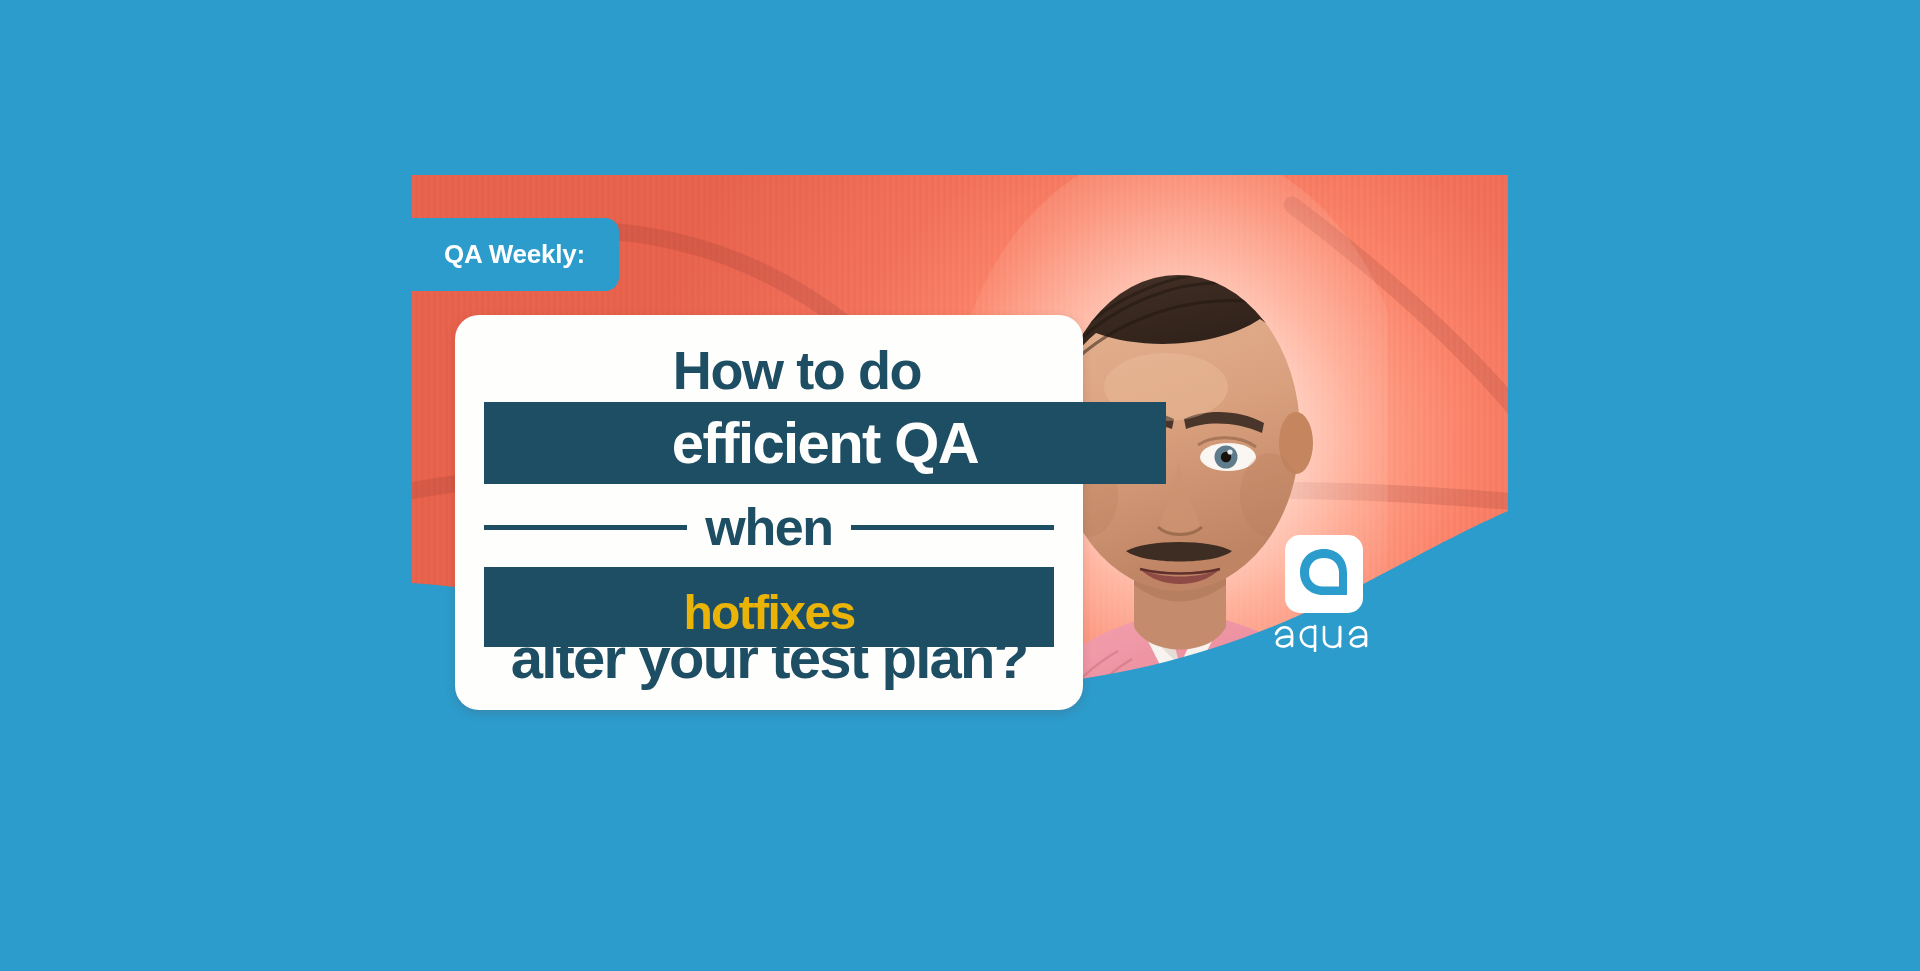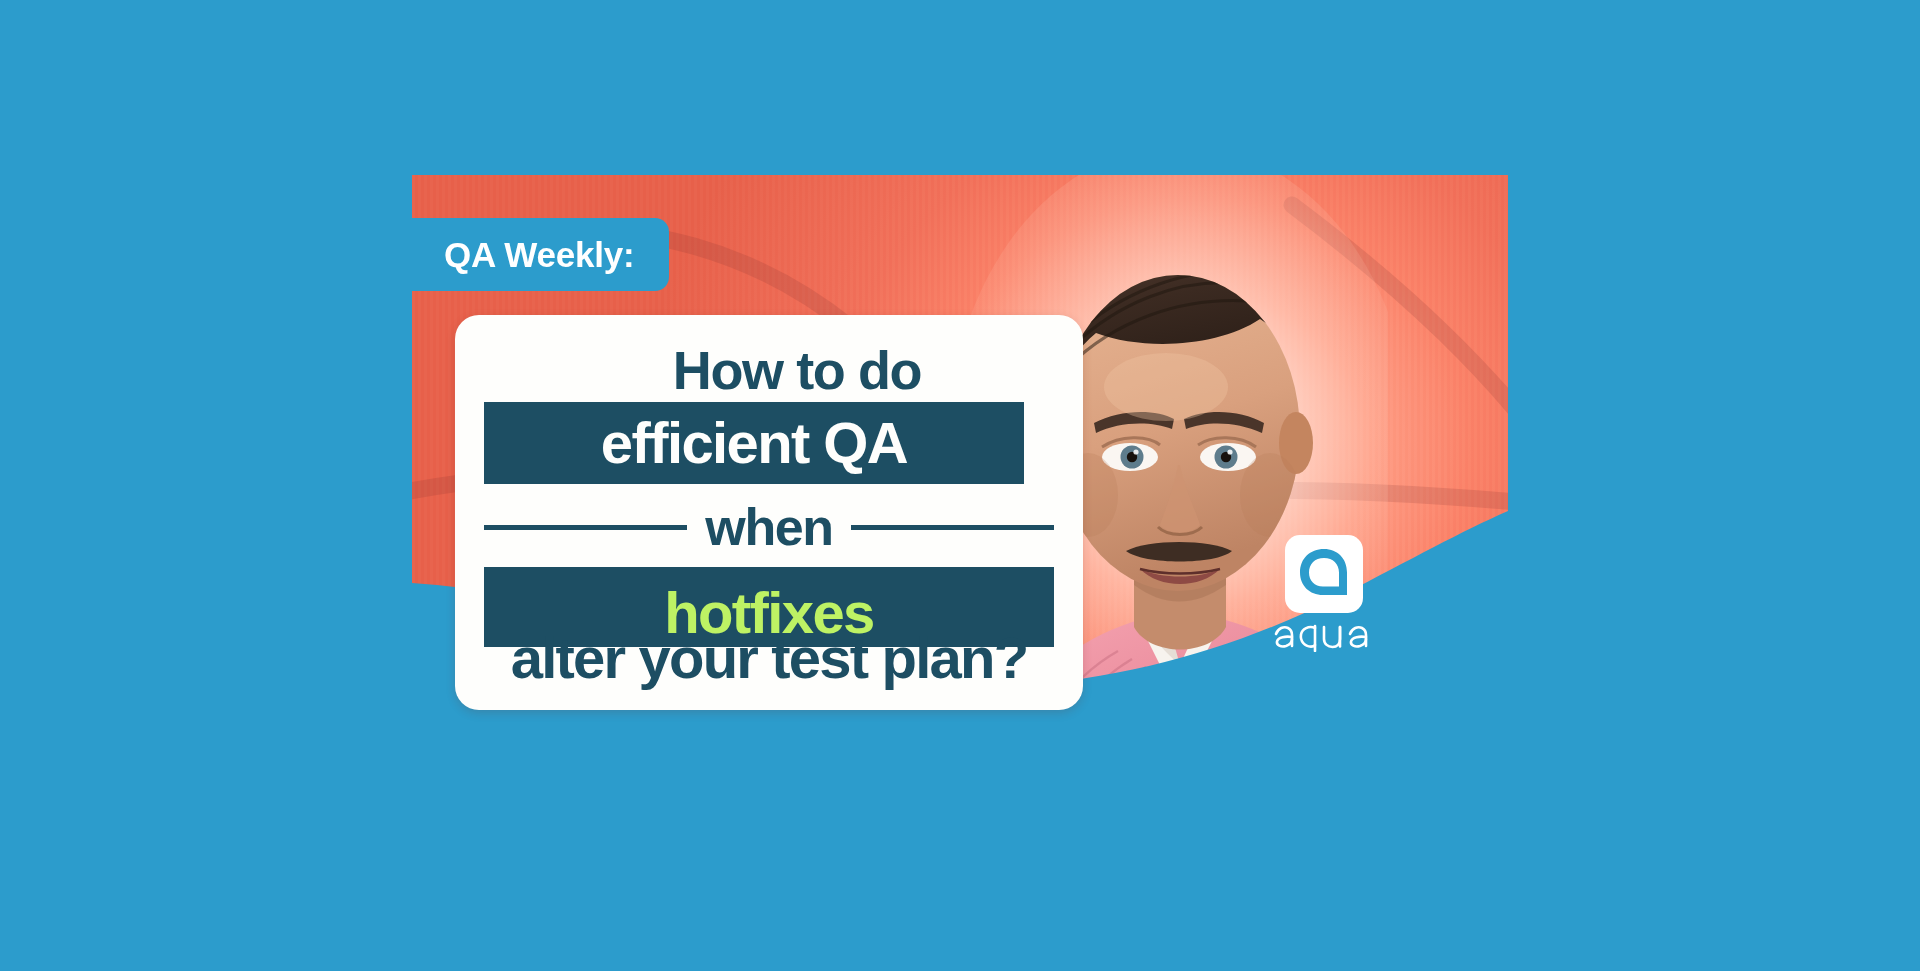--- a/index.html
+++ b/index.html
@@ -50,21 +50,21 @@
     left:0px; top:43px;
     height:73px;
     padding:0 34px 0 32px;
     display:flex; align-items:center;
     background:#2C9CCC;
     border-radius:0 14px 14px 0;
     z-index:5;
   }
   #qa-badge span {
     color:#FFFFFF;
-    font-size:35px;
+    font-size:26px;
     font-weight:bold;
     letter-spacing:-0.2px;
     white-space:nowrap;
   }
 
   
   #title-card {
     position:absolute;
     left:43px; top:140px;
     width:628px; height:395px;
@@ -80,21 +80,21 @@
     font-weight:bold;
     letter-spacing:-1.4px;
     white-space:nowrap;
     margin-left:28px;
   }
   
   #t-line1 { top:22px; font-size:54px; line-height:66px; }
   
   #t-line2-bar {
     position:absolute; left:29px; top:87px;
-    width:540px; height:82px;
+    width:682px; height:82px;
     background:#1D4E63;
     display:flex; align-items:center; justify-content:center;
   }
   #t-line2-bar span {
     color:#FEFEFC; font-size:58px; font-weight:bold;
     letter-spacing:-1.6px; line-height:1; white-space:nowrap;
   }
   
   #t-line3-row {
     position:absolute; left:29px; top:178px;
@@ -107,21 +107,21 @@
     letter-spacing:-1.4px; line-height:1; white-space:nowrap;
   }
   
   #t-line4-bar {
     position:absolute; left:29px; top:252px;
     width:570px; height:80px;
     background:#1D4E63;
     display:flex; align-items:center; justify-content:center;
   }
   #t-line4-bar span {
-    color:#bef264; font-size:58px; font-weight:bold;
+    color:#eab308; font-size:48px; font-weight:bold;
     letter-spacing:-1.6px; line-height:1; white-space:nowrap;margin-top:12px;
   }
   
   #t-line5 {
     position:absolute; left:-28px; top:314px;
     width:684px; text-align:center;
     color:#1D4E63; font-size:58px; font-weight:bold;
     letter-spacing:-1.8px; line-height:1; white-space:nowrap;
   }
 

